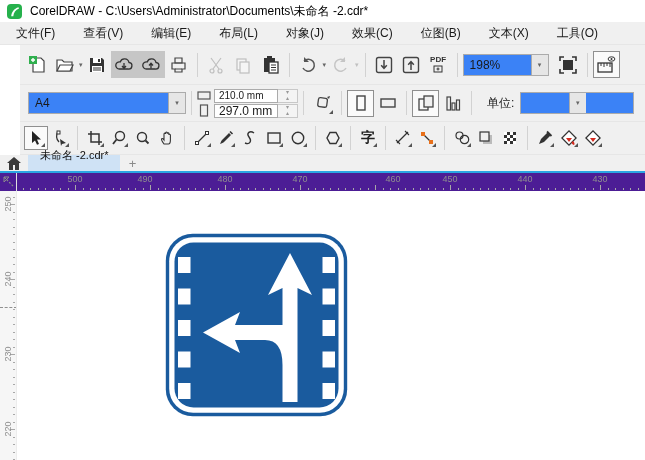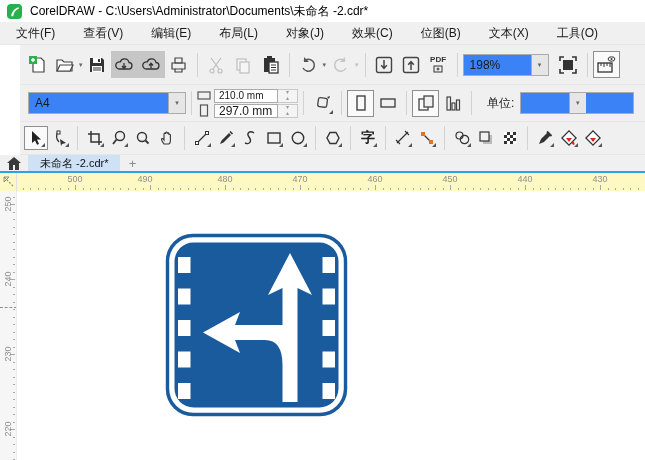--- a/index.html
+++ b/index.html
@@ -39,26 +39,26 @@
   .spin { display:flex; flex-direction:column; justify-content:center; height:20px; width:20px; border:1px solid #c8c8c8; border-left:none; background:#f4f4f4; align-items:center; line-height:5px; }
   .spin span { font-size:6px; color:#9a9a9a; height:6px; }
 
   .pdf-txt { font-size:8px; font-weight:bold; color:#333; line-height:8px; text-align:center; }
 
   .unit-label { margin:0 6px 0 10px; white-space:nowrap; }
 
   
   .tabrow { height:16px; background:var(--chrome,#f0f0f0); display:flex; align-items:stretch; }
   .home-btn { width:28px; display:flex; align-items:center; justify-content:center; }
-  .doc-tab { background:var(--tabbg,#cfe2f5); display:flex; align-items:center; padding:8px 12px; font-size:11px; color:#111; white-space:nowrap; }
+  .doc-tab { background:var(--tabbg,#cfe2f5); display:flex; align-items:flex-end; padding:8px 12px; font-size:11px; color:#111; white-space:nowrap; }
   .newtab-btn { width:24px; display:flex; align-items:center; justify-content:center; color:#8a8a8a; font-size:13px; }
   .accent-line { height:2px; background:var(--accent,#2ba5e2); }
 
   
-  .ruler-row { height:18px; display:flex; background:#fef9c3;text-align:center; }
+  .ruler-row { height:18px; display:flex; background:#4c1d95;text-align:center; }
   .ruler-corner { width:17px; height:18px; position:relative; flex:0 0 auto; border-right:1px solid #e0e0e0; }
   #hruler { position:relative; flex:1; height:18px; overflow:hidden; }
   .h-label { position:absolute; top:1px; transform:translateX(-50%); font-size:9px; color:#8f8f8f; }
   .h-tick { position:absolute; bottom:1px; width:1px; background:#a8a8a8; }
   .main { display:flex; height:269px; }
   #vruler { width:17px; height:269px; background:#f6f6f6; position:relative; flex:0 0 auto; overflow:hidden; border-right:1px solid #ececec; }
   .v-label { position:absolute; left:8px; transform:translate(-50%,-50%) rotate(-90deg); font-size:9px; color:#8f8f8f; }
   .v-tick { position:absolute; right:1px; height:1px; background:#a8a8a8; }
   .v-indicator { position:absolute; left:0; width:17px; top:116px; border-top:1px dashed #909090; }
 
@@ -531,21 +531,21 @@
       <div class="h-tick" style="left: 583px; height: 5px;"></div>
       <div class="h-tick" style="left: 590.5px; height: 2px;"></div>
       <div class="h-tick" style="left: 598px; height: 2px;"></div>
       <div class="h-tick" style="left: 605.5px; height: 2px;"></div>
       <div class="h-tick" style="left: 613px; height: 2px;"></div>
       <div class="h-tick" style="left: 620.5px; height: 2px;"></div>
       <span class="h-label" style="left: 58px;">500</span>
       <span class="h-label" style="left: 128px;">490</span>
       <span class="h-label" style="left: 208px;">480</span>
       <span class="h-label" style="left: 283px;">470</span>
-      <span class="h-label" style="left: 358px;">460</span>
+      <span class="h-label" style="left: 376px;">460</span>
       <span class="h-label" style="left: 433px;">450</span>
       <span class="h-label" style="left: 508px;">440</span>
       <span class="h-label" style="left: 583px;">430</span>
     </div>
 </div>
 
 <div class="main">
   <div id="vruler">
     <div class="v-indicator"></div>
   <div class="v-tick" style="top: 5.5px; width: 2px;"></div>

